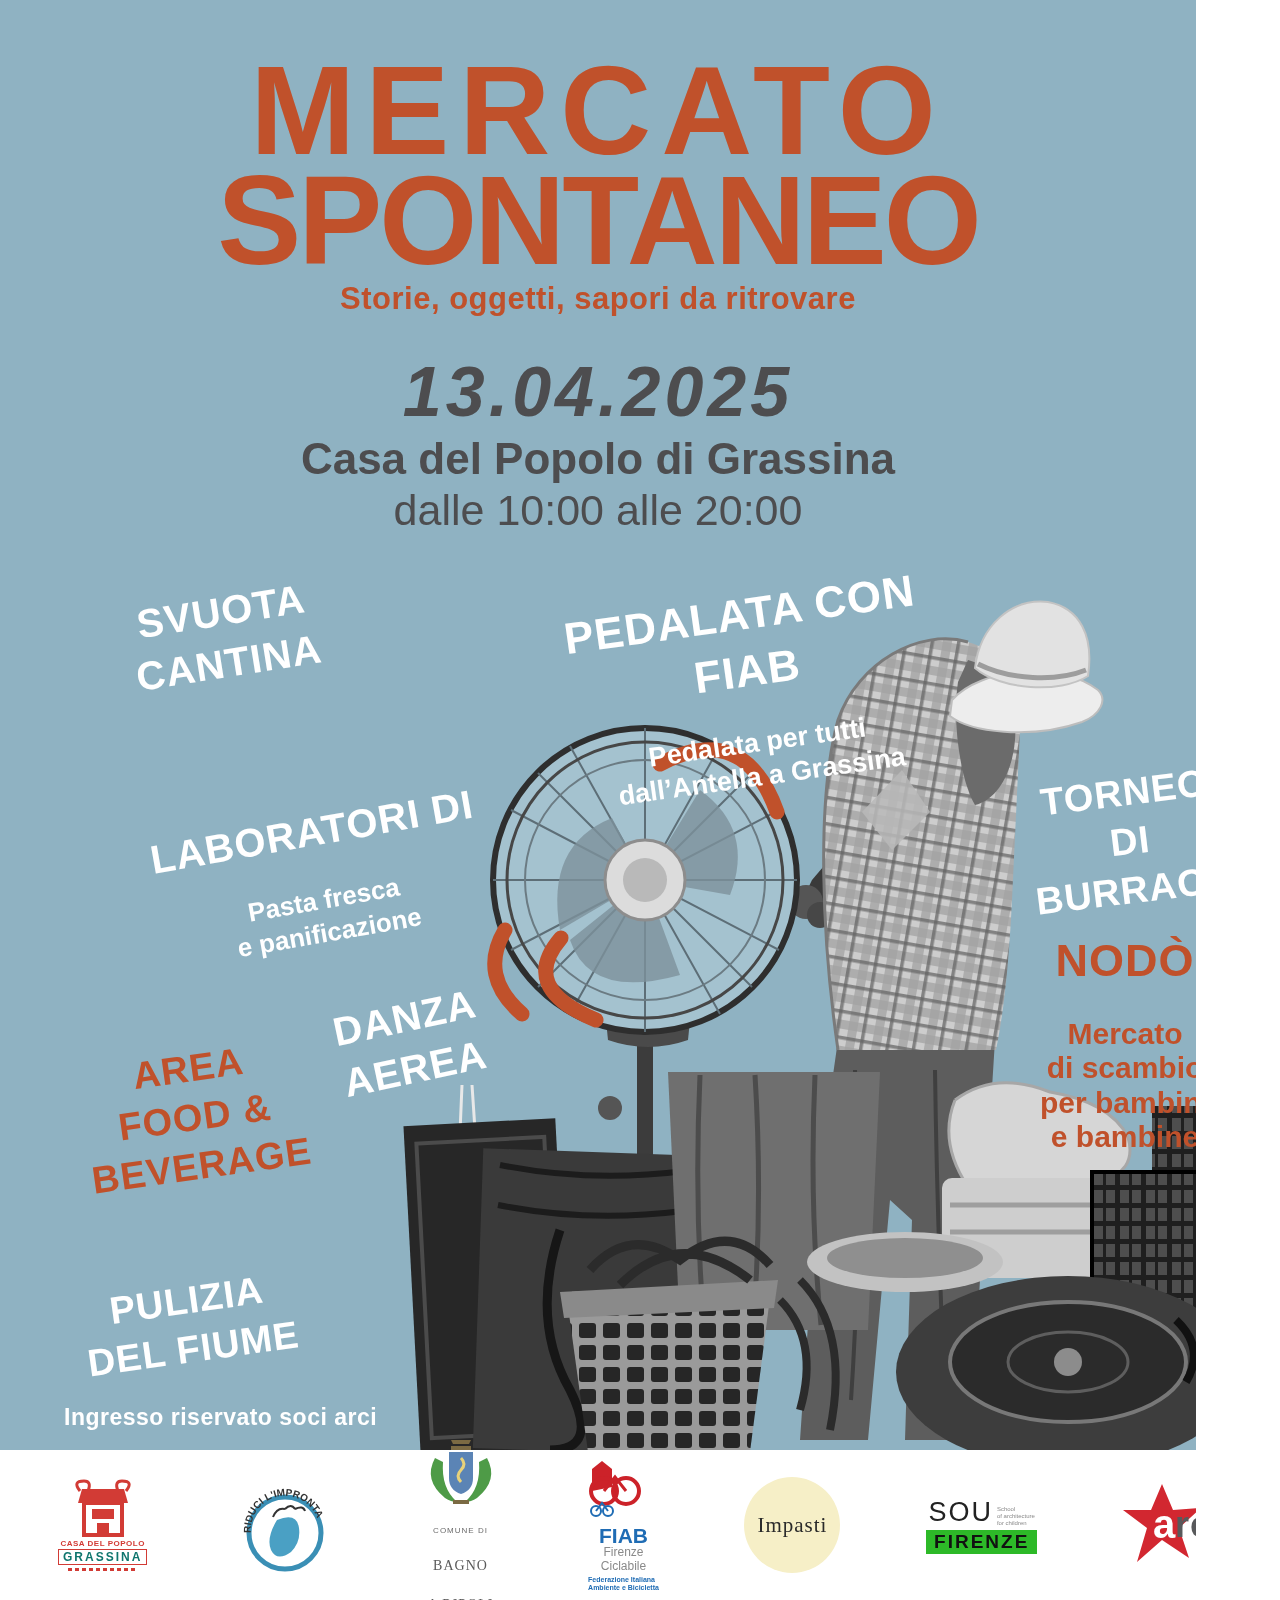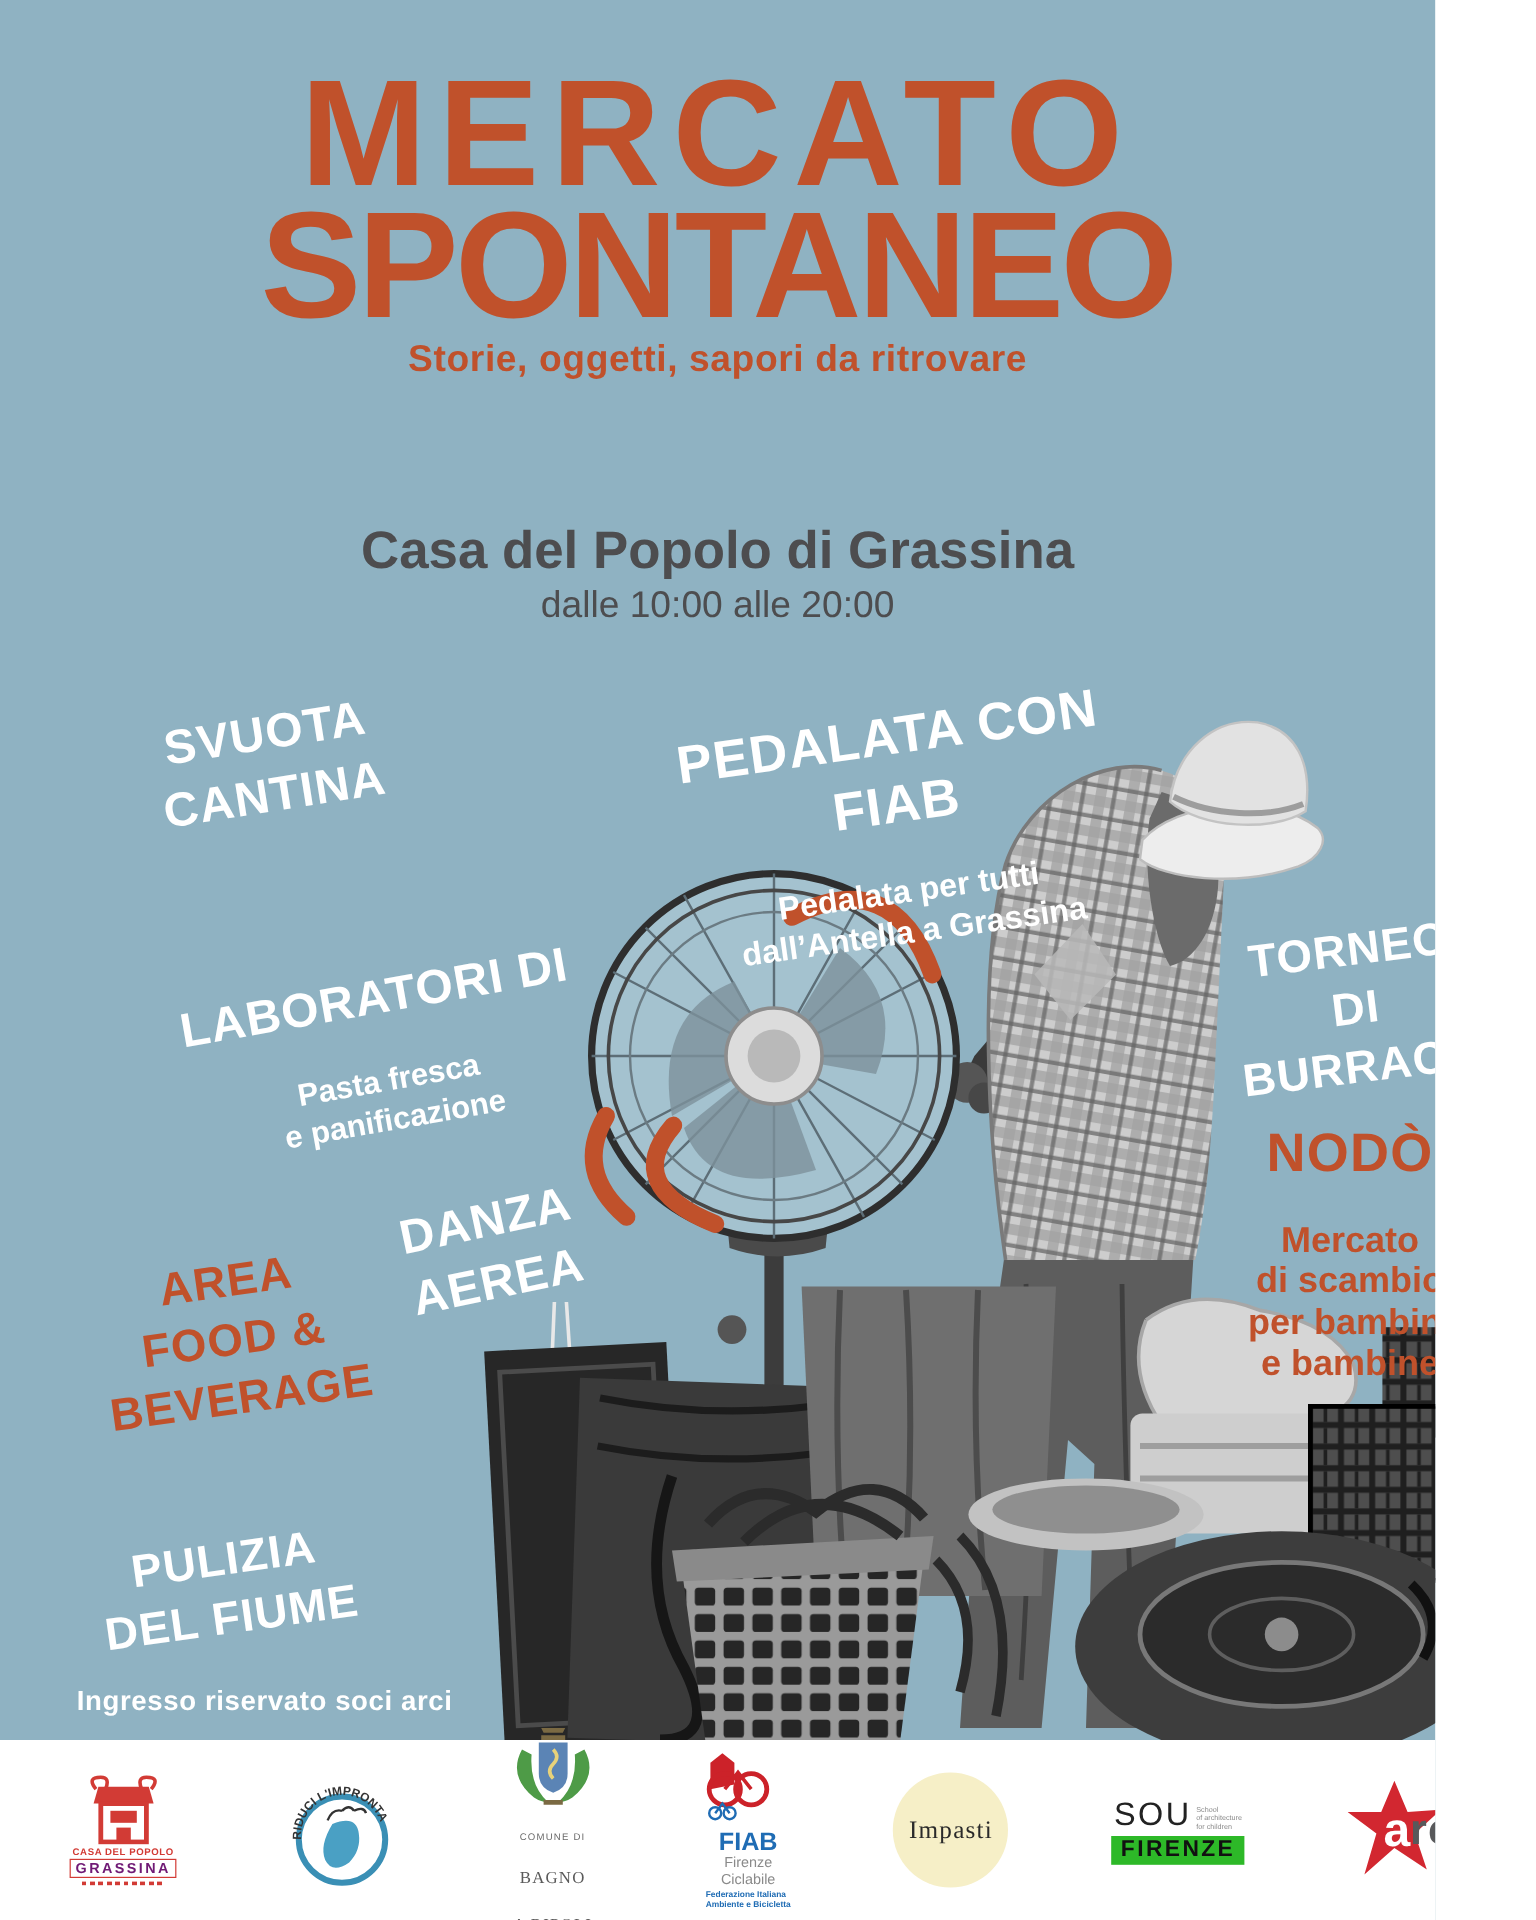--- a/index.html
+++ b/index.html
@@ -18,21 +18,21 @@
     font-size:126px;font-weight:700;letter-spacing:10px;color:var(--accent-orange);line-height:1;}
   .title2{position:absolute;top:158px;left:0;width:100%;text-align:center;
     font-size:126px;font-weight:700;letter-spacing:-3px;color:var(--accent-orange);line-height:1;}
   .tagline{position:absolute;top:281px;left:0;width:100%;text-align:center;
     font-size:31px;font-weight:700;color:var(--accent-orange);letter-spacing:.5px;}
   .date{position:absolute;top:352px;left:0;width:100%;text-align:center;
     font-size:70px;font-weight:700;font-style:italic;color:var(--text-dark);letter-spacing:4px;}
   .venue{position:absolute;top:434px;left:0;width:100%;text-align:center;
     font-size:44px;font-weight:700;color:var(--text-dark);}
   .hours{position:absolute;top:486px;left:0;width:100%;text-align:center;
-    font-size:31px;font-weight:400;color:var(--text-dark);}
+    font-size:43px;font-weight:400;color:var(--text-dark);}
 
   
   .act{position:absolute;white-space:pre-line;text-align:center;line-height:1.28;}
   .act .t{font-weight:700;color:var(--text-white);letter-spacing:1px;}
   .act .s{font-weight:700;color:var(--text-white);white-space:pre-line;margin-top:6px;}
   .act.orange .t,.act.orange .s{color:var(--accent-orange);}
   .act1{left:110px;top:566px;width:230px;transform:rotate(-9deg);}   .act1 .t{font-size:40px;}
   .act2{left:545px;top:566px;width:410px;transform:rotate(-8deg);}   .act2 .t{font-size:44px;} .act2 .s{font-size:27px;}
   .act3{left:155px;top:786px;width:330px;transform:rotate(-10deg);}  .act3 .t{font-size:40px;} .act3 .s{font-size:26px;}
   .act4{left:1015px;top:748px;width:230px;transform:rotate(-7deg);}  .act4 .t{font-size:38px;}
@@ -45,21 +45,21 @@
     color:var(--text-white);letter-spacing:.5px;}
 
   
   .photo{position:absolute;left:380px;top:555px;width:900px;height:895px;}
 
   
   .footer{position:absolute;left:0;top:1450px;width:1280px;height:150px;background:var(--footer-bg);
     display:flex;align-items:center;justify-content:space-between;padding:0 58px;}
   .logo{display:flex;flex-direction:column;align-items:center;justify-content:center;text-align:center;}
   .cdp-l1{font-size:8px;font-weight:700;color:#d23b35;letter-spacing:.5px;margin-top:2px;}
-  .cdp-l2{font-size:12px;font-weight:700;color:#701a75;border:1.5px solid #d23b35;padding:0 4px;letter-spacing:2px;margin-top:1px;}
+  .cdp-l2{font-size:12px;font-weight:700;color:#0f766e;border:1.5px solid #d23b35;padding:0 4px;letter-spacing:2px;margin-top:1px;}
   .cdp-rule{width:70px;height:3px;margin-top:3px;background:repeating-linear-gradient(90deg,#d23b35 0 4px,transparent 4px 7px);}
   .com-l1{font-size:8px;color:#6b6b6b;letter-spacing:1px;margin-top:16px;}
   .com-l2{font-family:"Liberation Serif",serif;font-size:14px;color:#5a5a5a;letter-spacing:1px;line-height:1.05;margin-top:24px;}
   .fiab{flex-direction:column;gap:6px;align-items:flex-start;}
   .fiab-name{font-size:21px;font-weight:700;color:#1f6cb4;line-height:1;}
   .fiab-sub{font-size:12px;color:#8a8a8a;line-height:1.15;}
   .fiab-fed{font-size:7px;font-weight:700;color:#1f6cb4;line-height:1.2;text-align:left;margin-top:2px;}
   .impasti-circle{width:96px;height:96px;border-radius:50%;background:#f6efc7;display:flex;align-items:center;justify-content:center;}
   .impasti-name{font-family:"Liberation Serif",serif;font-size:21px;color:#2a2a2a;letter-spacing:1px;}
   .lega-name{font-size:15px;font-weight:800;color:#111;letter-spacing:.5px;margin-top:2px;}
@@ -72,20 +72,21 @@
   .arci-name{font-size:36px;font-weight:700;color:#58595b;margin-left:-26px;letter-spacing:1px;}
 </style>
 </head>
 <body>
 
 <div class="poster">
 
   <div class="title1">MERCATO</div>
   <div class="title2">SPONTANEO</div>
   <div class="tagline">Storie, oggetti, sapori da ritrovare</div>
+  <div class="date">13.04.2025</div>
   <div class="venue">Casa del Popolo di Grassina</div>
   <div class="hours">dalle 10:00 alle 20:00</div>
 
   <svg class="photo" viewBox="380 555 900 895" xmlns="http://www.w3.org/2000/svg">
     <defs>
       <pattern id="plaid" width="26" height="26" patternUnits="userSpaceOnUse" patternTransform="rotate(10)">
         <rect width="26" height="26" fill="#cdcdcd"></rect>
         <rect width="26" height="9" fill="#a3a3a3" opacity="0.75"></rect>
         <rect width="9" height="26" fill="#a3a3a3" opacity="0.75"></rect>
         <rect x="14" width="3.5" height="26" fill="#636363" opacity="0.7"></rect>

